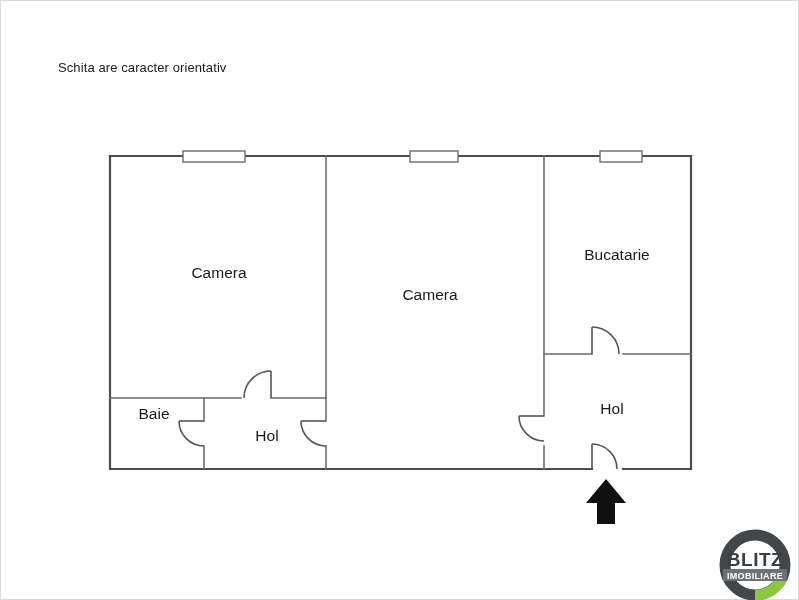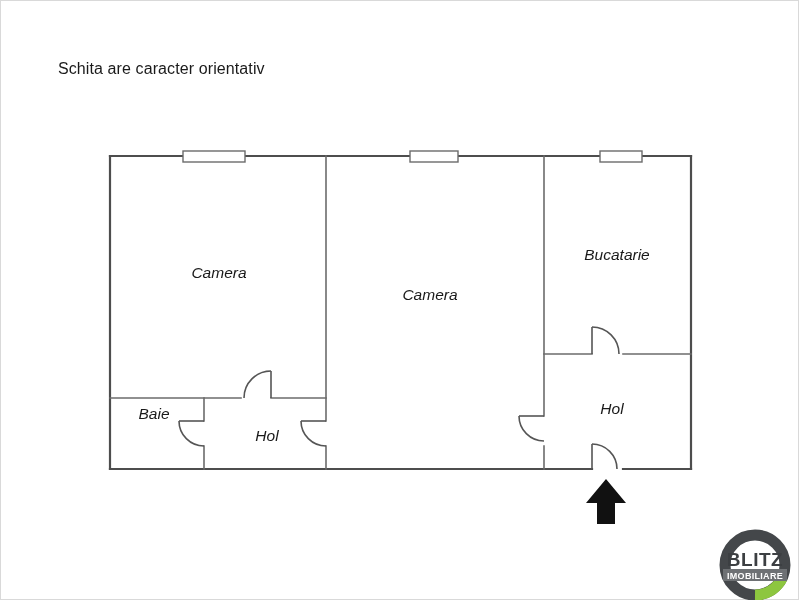--- a/index.html
+++ b/index.html
@@ -18,37 +18,36 @@
     width: 799px;
     height: 600px;
     background: #ffffff;
     box-sizing: border-box;
     border: 1px solid #d9d9d9;
   }
   #title {
     position: absolute;
     left: 57px;
     top: 59px;
-    font-size: 16px;
+    font-size: 13px;
     color: #1a1a1a;
     letter-spacing: 0.1px;
     white-space: nowrap;
   }
   #plan-svg {
     position: absolute;
     left: 0;
     top: 0;
   }
   .room-label {
     position: absolute;
     font-size: 15.5px;
     color: #1a1a1a;
     white-space: nowrap;
     transform: translate(-50%, -50%);
-    font-style: italic;
   }
   #logo {
     position: absolute;
     left: 708px;
     top: 526px;
     width: 92px;
     height: 76px;
     overflow: hidden;
   }
   #logo svg { display: block; }

